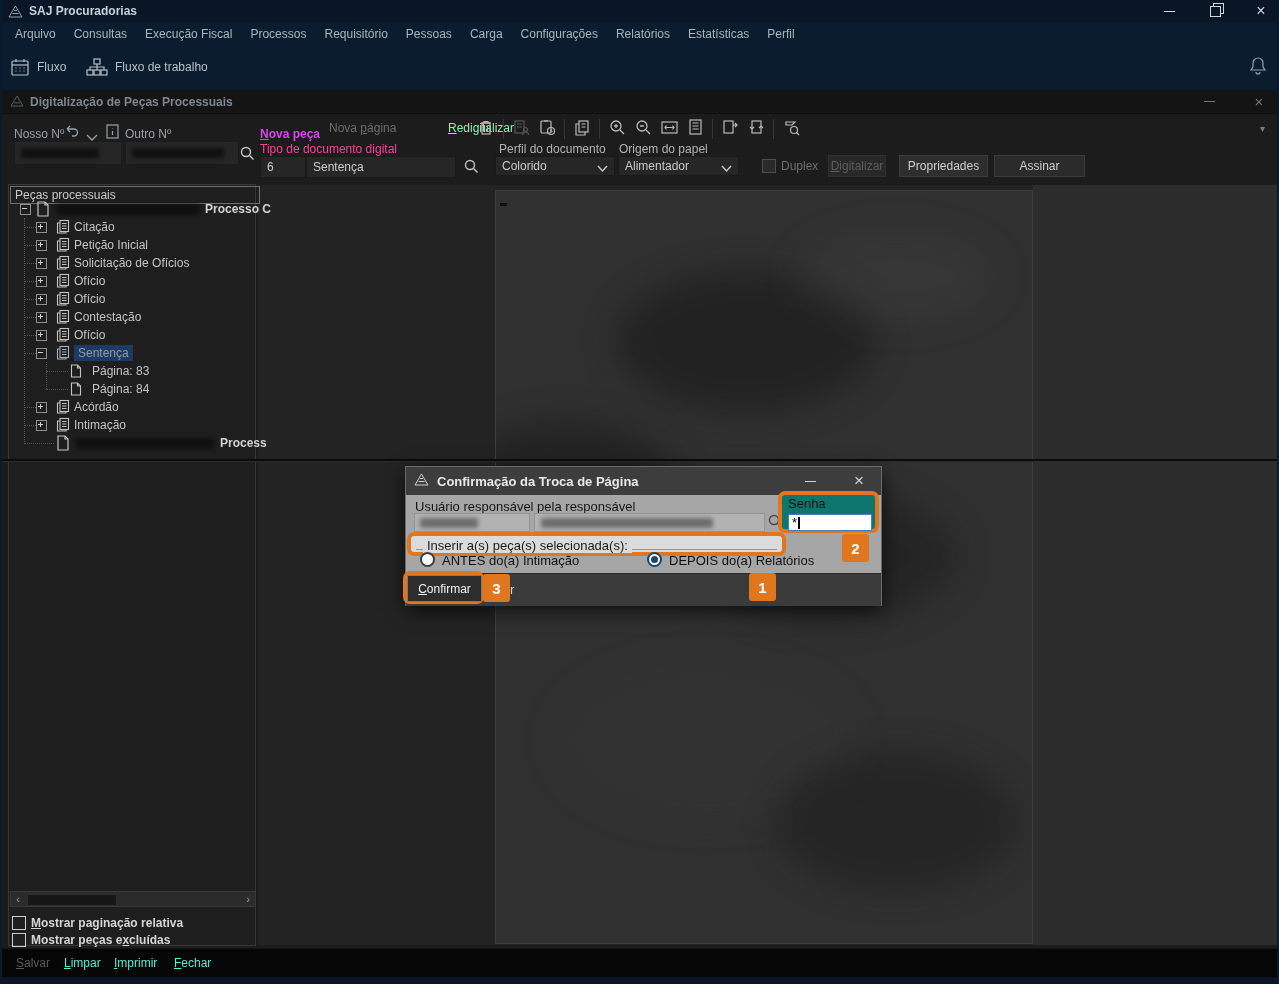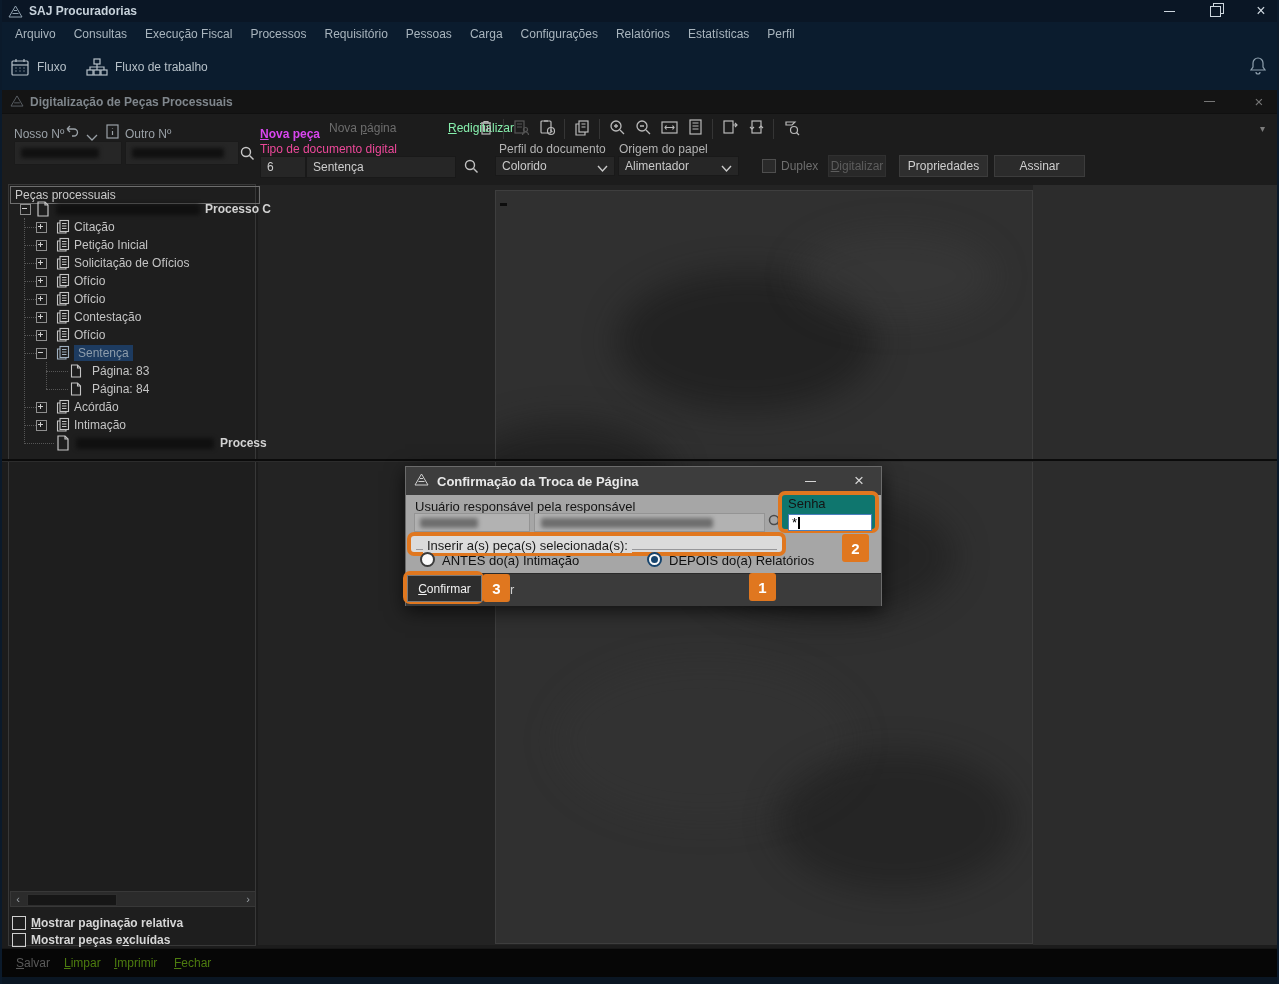--- a/index.html
+++ b/index.html
@@ -70,21 +70,21 @@
   .doc-rect{position:absolute;left:237px;top:5px;width:538px;height:754px;background:#303030;border:1px solid #3e3e3e;box-sizing:border-box;overflow:hidden;}
   .blob{position:absolute;border-radius:50%;filter:blur(16px);}
   .splitter{position:absolute;left:0;top:459px;width:100%;height:2px;background:#0b0b0b;border-bottom:1px solid #2c2c2c;z-index:5;}
 
   
   .h-scroll{position:absolute;left:8px;top:891px;width:246px;height:16px;background:#2b2b2b;border:1px solid #383838;box-sizing:border-box;z-index:6;}
   .h-scroll .arr{position:absolute;top:1px;font-size:11px;color:#9aa0a5;width:14px;text-align:center;}
   .h-thumb{position:absolute;left:16px;top:2px;width:88px;height:10px;background:#161616;border:1px solid #2e2e2e;}
   .check-label{position:absolute;font-size:12px;font-weight:bold;color:#d6d6d6;white-space:nowrap;}
   .bottom-bar{position:absolute;left:0;top:948px;width:100%;height:29px;background:#060606;border-top:1px solid #161616;z-index:6;}
-  .bottom-bar .b-item{position:absolute;top:7px;font-size:12px;color:#4d7c0f;}
+  .bottom-bar .b-item{position:absolute;top:7px;font-size:12px;color:#5eead4;}
   .bottom-edge{position:absolute;left:0;top:977px;width:100%;height:7px;background:#0a1623;z-index:6;}
 
   
   .dialog{position:absolute;left:403px;top:466px;width:475px;height:138px;z-index:50;border:1px solid #6b6b6b;
           box-shadow:0 5px 18px rgba(0,0,0,.65);box-sizing:content-box;background:#a6a6a6;}
   .dlg-titlebar{position:absolute;left:0;top:0;width:100%;height:28px;background:#3d3d3d;display:flex;align-items:center;}
   .dlg-title{font-size:13px;font-weight:bold;color:#e9e9e9;margin-left:8px;}
   .dlg-btn{position:absolute;top:0;width:32px;height:28px;display:flex;align-items:center;justify-content:center;color:#d5d5d5;font-size:14px;}
   .dlg-body{position:absolute;left:0;top:28px;width:100%;height:78px;background:#a6a6a6;}
   .dlg-label{position:absolute;font-size:13px;color:#141414;white-space:nowrap;}

